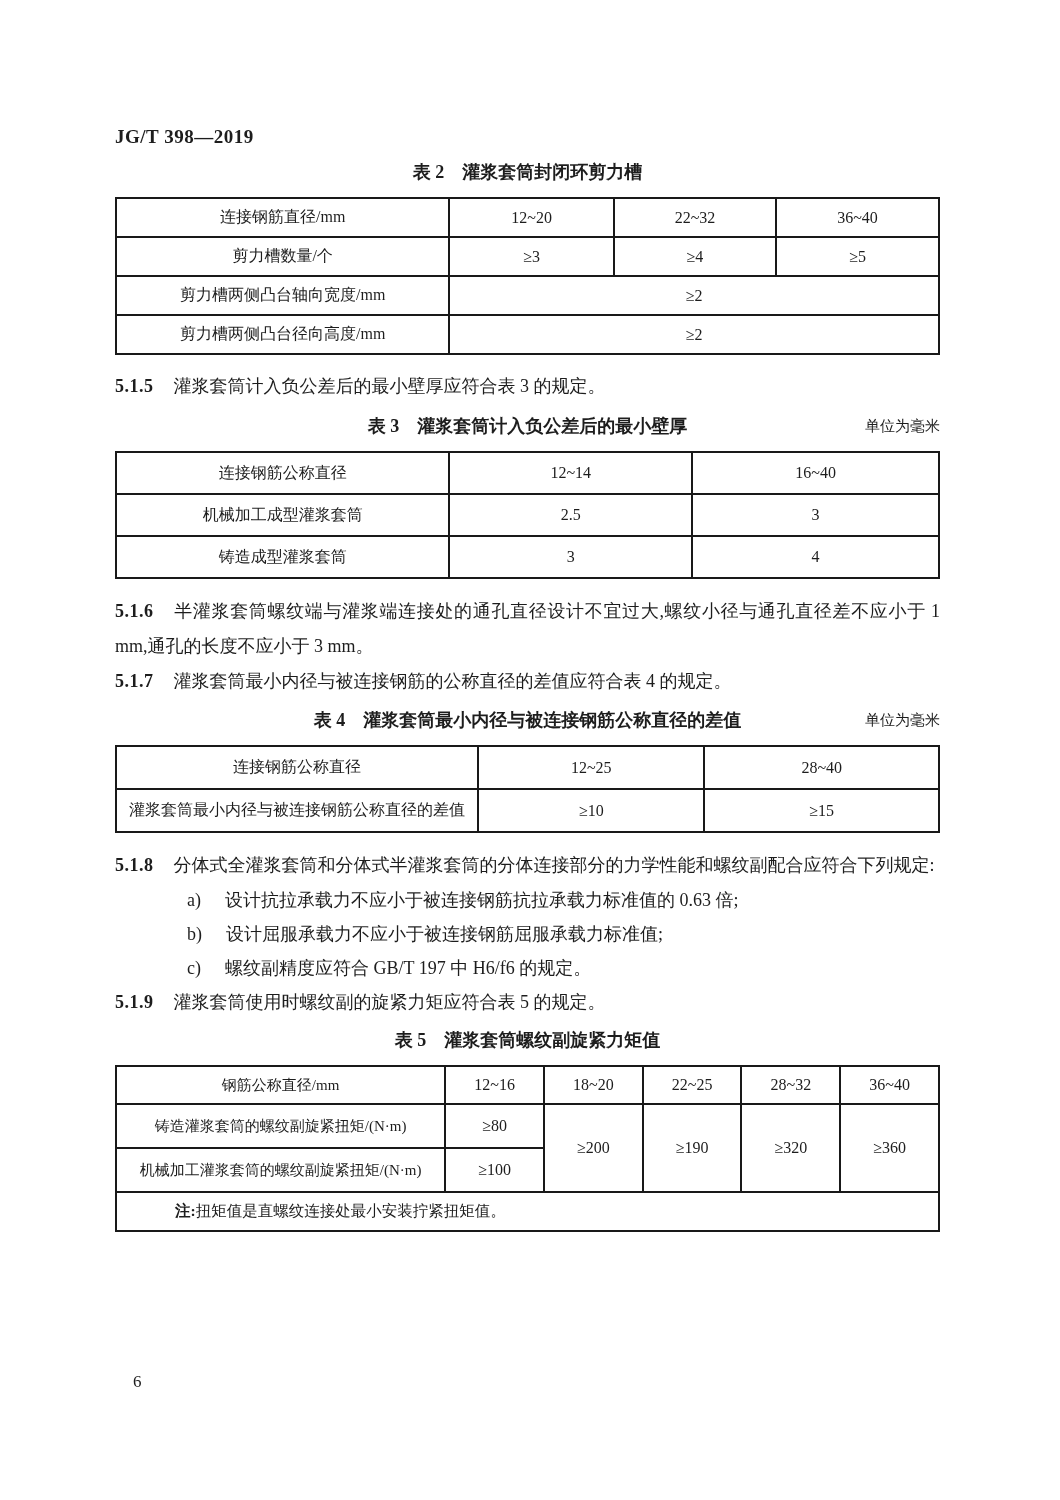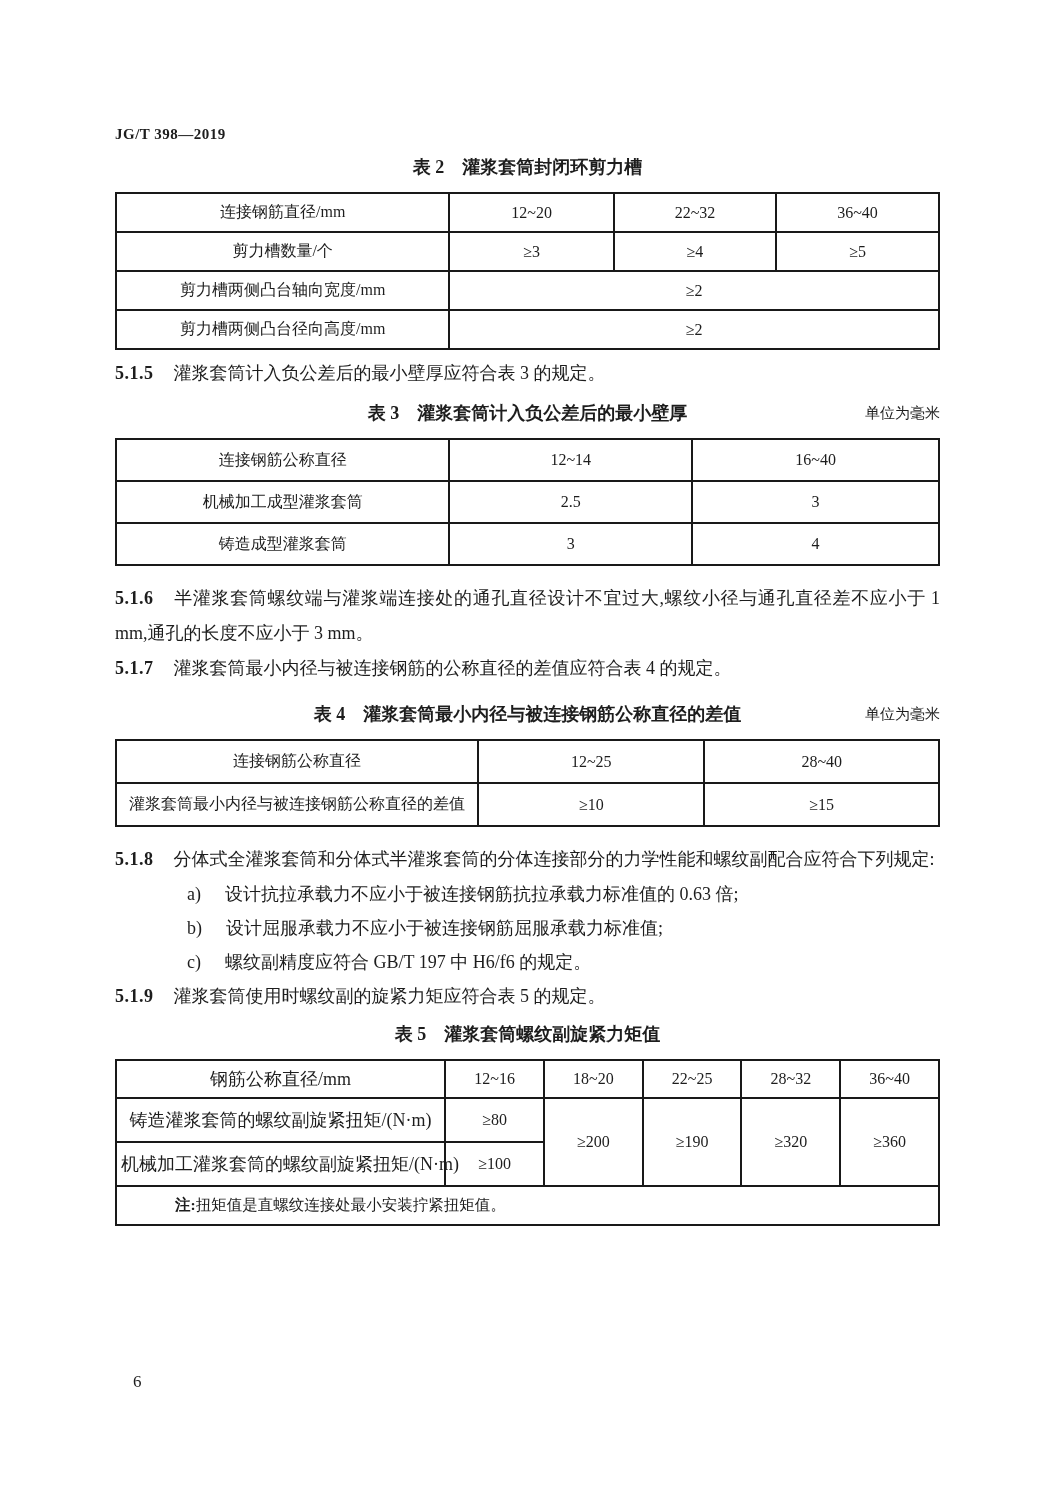--- a/index.html
+++ b/index.html
@@ -10,21 +10,21 @@
     color: #1d1d1d;
     font-family: "Liberation Serif", "DejaVu Serif", serif;
     position: relative;
     overflow: hidden;
   }
   .page { position: absolute; inset: 0; background: #fff; }
   .content { position: absolute; left: 115px; top: 0; width: 825px; }
 
   .doc-code {
     margin-top: 126px;
-    font-size: 15px;
+    font-size: 19px;
     font-weight: 700;
     letter-spacing: 0.5px;
   }
 
   .intro {
     margin: 21px 0 0 0;
     font-size: 18px;
     line-height: 37px;
     text-align: justify;
   }
@@ -37,21 +37,21 @@
     line-height: 24px;
   }
   .caption .unit {
     position: absolute;
     right: 0; bottom: 0;
     font-weight: 400;
     font-size: 15px;
   }
   .cap-t2 { margin-top: 12px; }
   .cap-t3 { margin-top: 10px; }
-  .cap-t4 { margin-top: 16px; }
+  .cap-t4 { margin-top: 9px; }
   .cap-t5 { margin-top: 8px; }
 
   table.tbl {
     border-collapse: collapse;
     table-layout: fixed;
     width: 100%;
     border: 1px solid #14532d;
     margin-top: 13px;
   }
   .tbl td {
@@ -60,37 +60,37 @@
     vertical-align: middle;
     font-size: 16px;
     padding: 0 4px;
   }
   .t2 td { height: 37px; }
   .t2 .thin-under td { border-bottom-width: 1px; }
   .t3 td { height: 40px; }
   .t4 td { height: 41px; }
   .t5 td { height: 36px; }
   .t5 td.torque { height: 42px; }
-  .t5 td.row-label { font-size: 18px; white-space: nowrap; }
+  .t5 td.row-label { font-size: 15px; white-space: nowrap; }
   .t5 td.note-cell {
     text-align: left;
     padding-left: 58px;
     font-size: 15.5px;
     height: 37px;
   }
   .note-label { font-weight: 700; }
 
   .clause {
     margin: 0;
     font-size: 18px;
     line-height: 35px;
     text-align: justify;
   }
   .cnum { font-weight: 700; margin-right: 20px; letter-spacing: 0.5px; }
-  .m-c515 { margin-top: 6px; }
+  .m-c515 { margin-top: 14px; }
   .m-c516 { margin-top: 15px; }
   .m-c518 { margin-top: 15px; }
 
   .item {
     margin: 0;
     font-size: 18px;
     line-height: 34px;
     padding-left: 72px;
     text-align: justify;
   }

